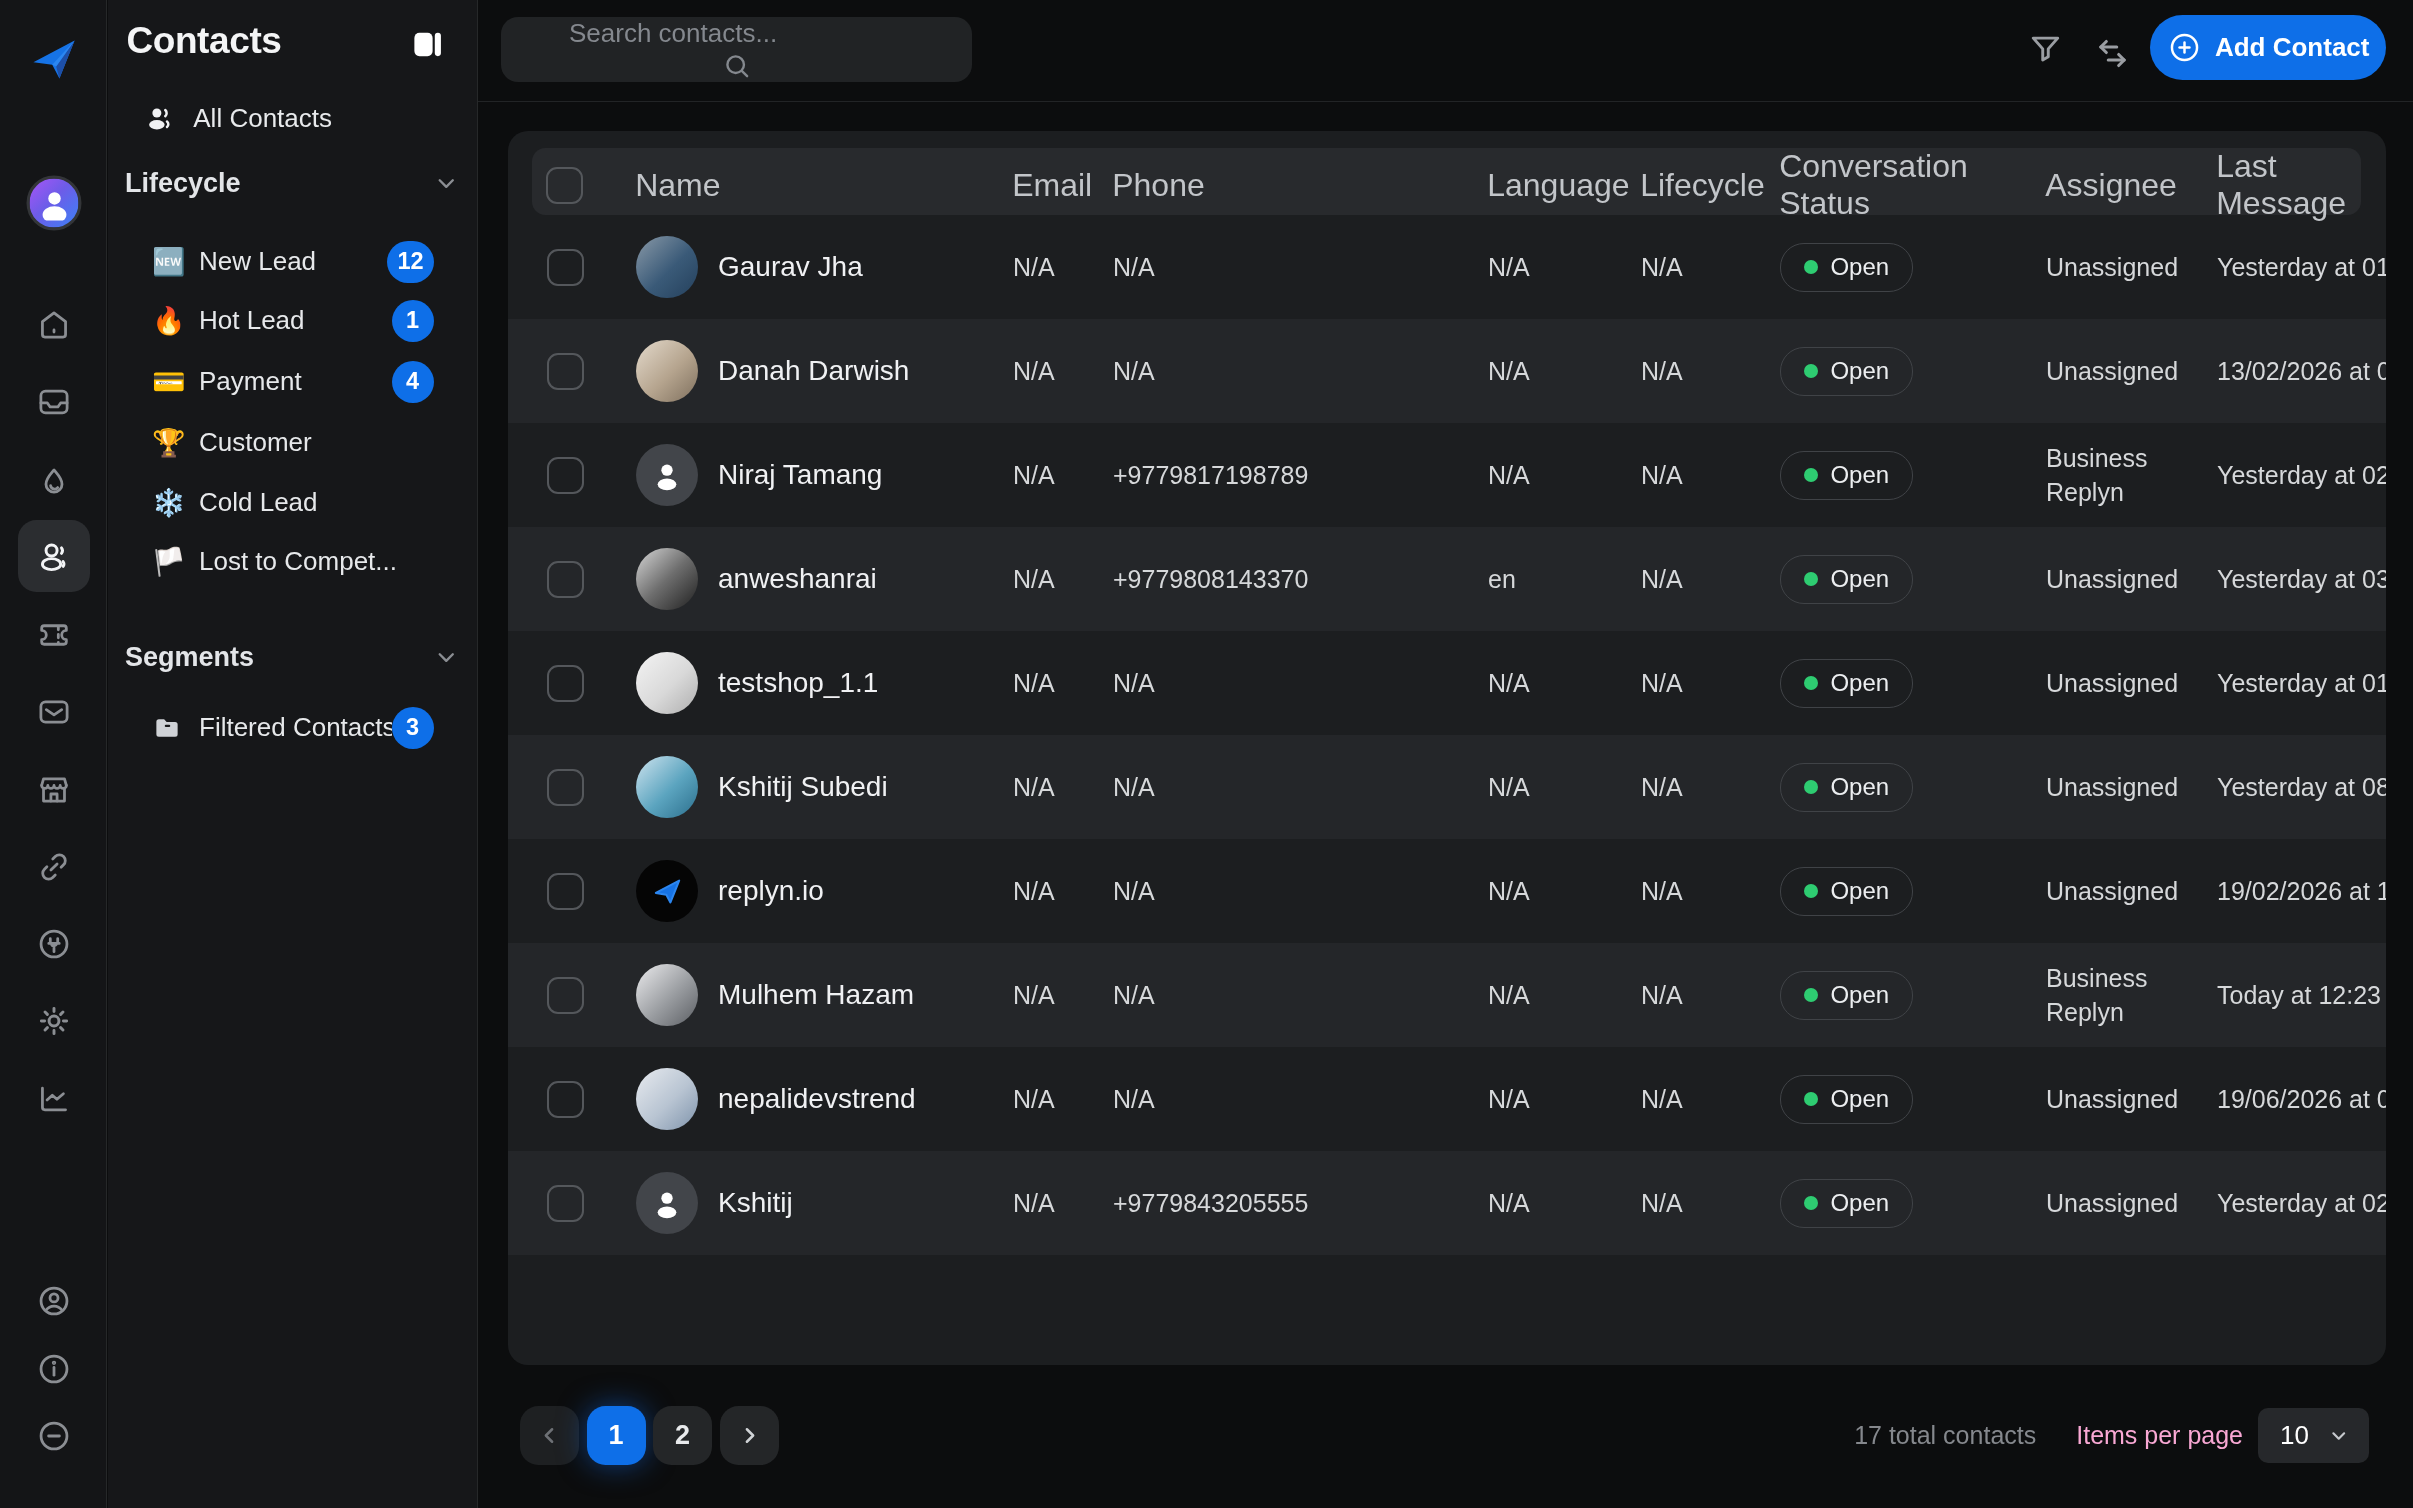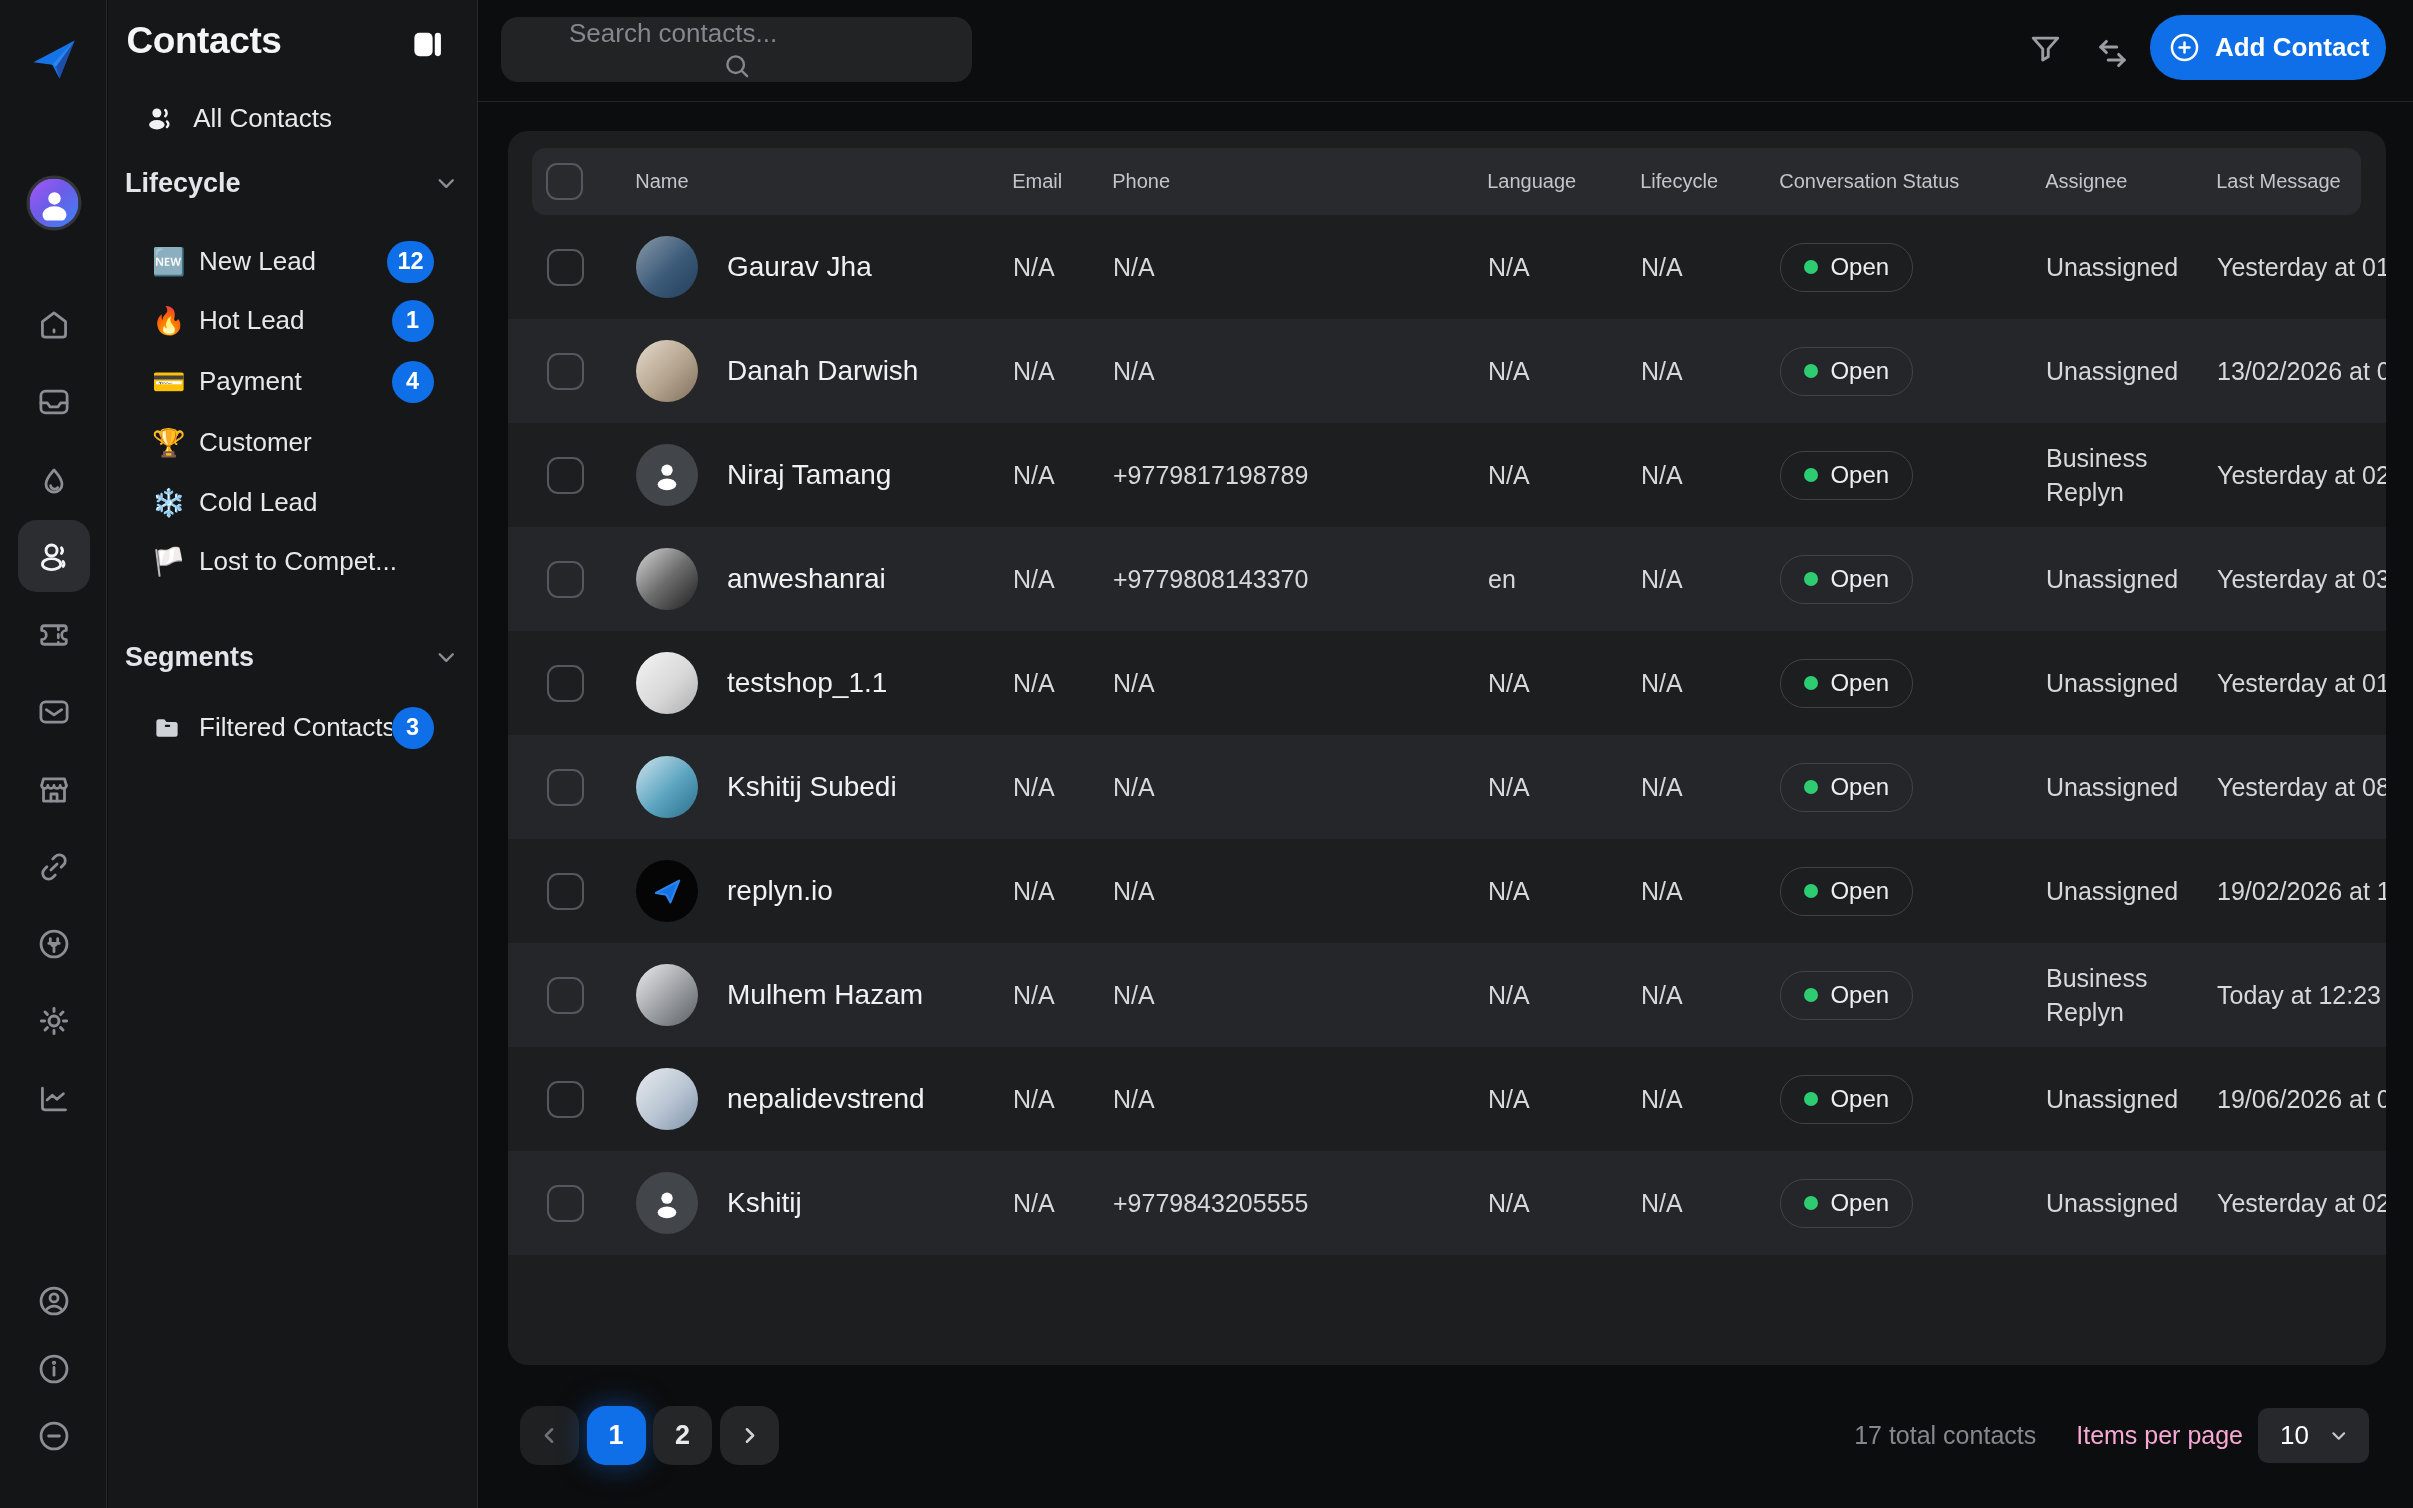--- a/index.html
+++ b/index.html
@@ -91,30 +91,30 @@
     background:#1c1e20; border-radius:20px; overflow:hidden;
   }
   .grid-cols {
     display:grid;
     grid-template-columns:89px 377px 100px 375px 153px 139px 266px 171px 1fr;
     align-items:center;
   }
   .thead {
     position:absolute; left:24px; right:25px; top:17px; height:67px;
     background:#282a2d; border-radius:13.4px; padding-left:14.2px;
-    font-size:20px; font-weight:500; color:#c2c5c9;
+    font-size:32px; font-weight:500; color:#c2c5c9;
   }
   .tbody { position:absolute; left:0; right:0; top:84px; }
   .trow { height:104px; padding-left:39px; font-size:25px; color:#d6d8da; }
   .trow.alt { background:#242629; }
   .checkbox {
     width:37px; height:37px; border:2.5px solid #54575b; border-radius:11px;
     background:transparent; cursor:pointer;
   }
-  .name-cell { display:flex; align-items:center; gap:29px; }
+  .name-cell { display:flex; align-items:center; gap:20px; }
   .avatar {
     width:62px; height:62px; border-radius:50%; flex:0 0 62px;
     display:flex; align-items:center; justify-content:center; overflow:hidden;
   }
   .av-gaurav   { background:linear-gradient(135deg,#8a9aa8 0%,#3a5a78 55%,#24405c 100%); }
   .av-danah    { background:linear-gradient(135deg,#e4dacc 0%,#b5a48e 55%,#7e6f5d 100%); }
   .av-default  { background:#42454a; }
   .av-anwesha  { background:linear-gradient(135deg,#d8d8d8 0%,#6e6e6e 50%,#1f1f1f 100%); }
   .av-testshop { background:linear-gradient(135deg,#f4f4f4 0%,#d9d9d9 55%,#aeaeae 100%); }
   .av-ksubedi  { background:linear-gradient(135deg,#cfe4ef 0%,#5ba4bf 55%,#2b6e8c 100%); }

